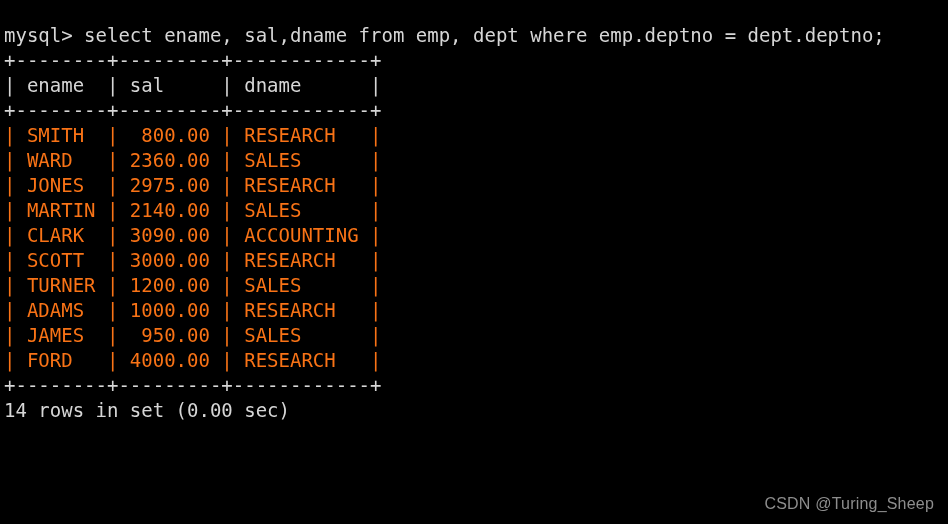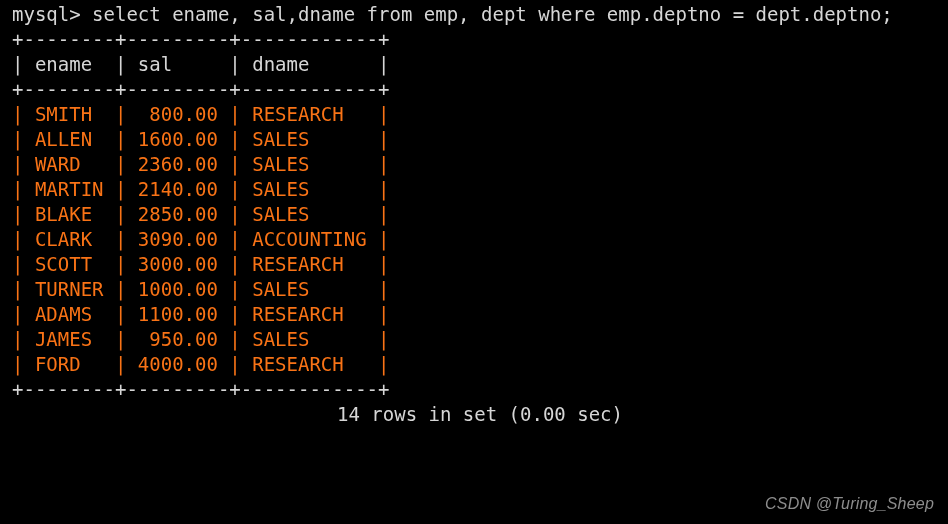--- a/index.html
+++ b/index.html
@@ -15,21 +15,22 @@
     background: #000000;
     overflow: hidden;
     font-family: "DejaVu Sans Mono", "Liberation Mono", monospace;
     font-size: 19px;
     line-height: 25px;
     color: #d6d6d6;
     -webkit-font-smoothing: none;
   }
 
   .term-body {
-    padding: 2px 0 0 12px;
+    padding: 2px 0 0 4px;
+    margin-top: 21px;
   }
 
   .term-line {
     white-space: pre;
     height: 25px;
     letter-spacing: 0;
   }
 
   .term-line.prompt-line {
     color: #d6d6d6;
@@ -38,59 +39,56 @@
   .rule-line {
     color: #d6d6d6;
   }
 
   .row-line {
     color: #f97316;
   }
 
   .footer-line {
     color: #d6d6d6;
-    text-align: center;
   }
 
   .watermark {
     position: absolute;
     right: 14px;
     bottom: 8px;
     font-family: "Liberation Sans", "DejaVu Sans", sans-serif;
     font-size: 16px;
     color: #8d8d8d;
     letter-spacing: 0.2px;
     white-space: pre;
-    font-style: italic;
   }
 </style>
 </head>
 <body>
 
 <div id="terminal">
   <div class="term-body">
 
     <div class="term-line prompt-line">mysql&gt; select ename, sal,dname from emp, dept where emp.deptno = dept.deptno;</div>
 
     <div class="term-line rule-line">+--------+---------+------------+</div>
 
     <div class="term-line rule-line">| ename  | sal     | dname      |</div>
 
     <div class="term-line rule-line">+--------+---------+------------+</div>
 
     <div id="rows-container">
         <div class="term-line row-line">| SMITH  |  800.00 | RESEARCH   |</div>
-        <div class="term-line row-line">| ALLEN  | 1600.00 | SALES      |</div>
         <div class="term-line row-line">| WARD   | 2360.00 | SALES      |</div>
+        <div class="term-line row-line">| JONES  | 2975.00 | RESEARCH   |</div>
         <div class="term-line row-line">| MARTIN | 2140.00 | SALES      |</div>
-        <div class="term-line row-line">| BLAKE  | 2850.00 | SALES      |</div>
         <div class="term-line row-line">| CLARK  | 3090.00 | ACCOUNTING |</div>
         <div class="term-line row-line">| SCOTT  | 3000.00 | RESEARCH   |</div>
-        <div class="term-line row-line">| TURNER | 1000.00 | SALES      |</div>
-        <div class="term-line row-line">| ADAMS  | 1100.00 | RESEARCH   |</div>
+        <div class="term-line row-line">| TURNER | 1200.00 | SALES      |</div>
+        <div class="term-line row-line">| ADAMS  | 1000.00 | RESEARCH   |</div>
         <div class="term-line row-line">| JAMES  |  950.00 | SALES      |</div>
         <div class="term-line row-line">| FORD   | 4000.00 | RESEARCH   |</div>
       </div>
 
     <div class="term-line rule-line">+--------+---------+------------+</div>
 
     <div class="term-line footer-line">14 rows in set (0.00 sec)</div>
 
   </div>
 

